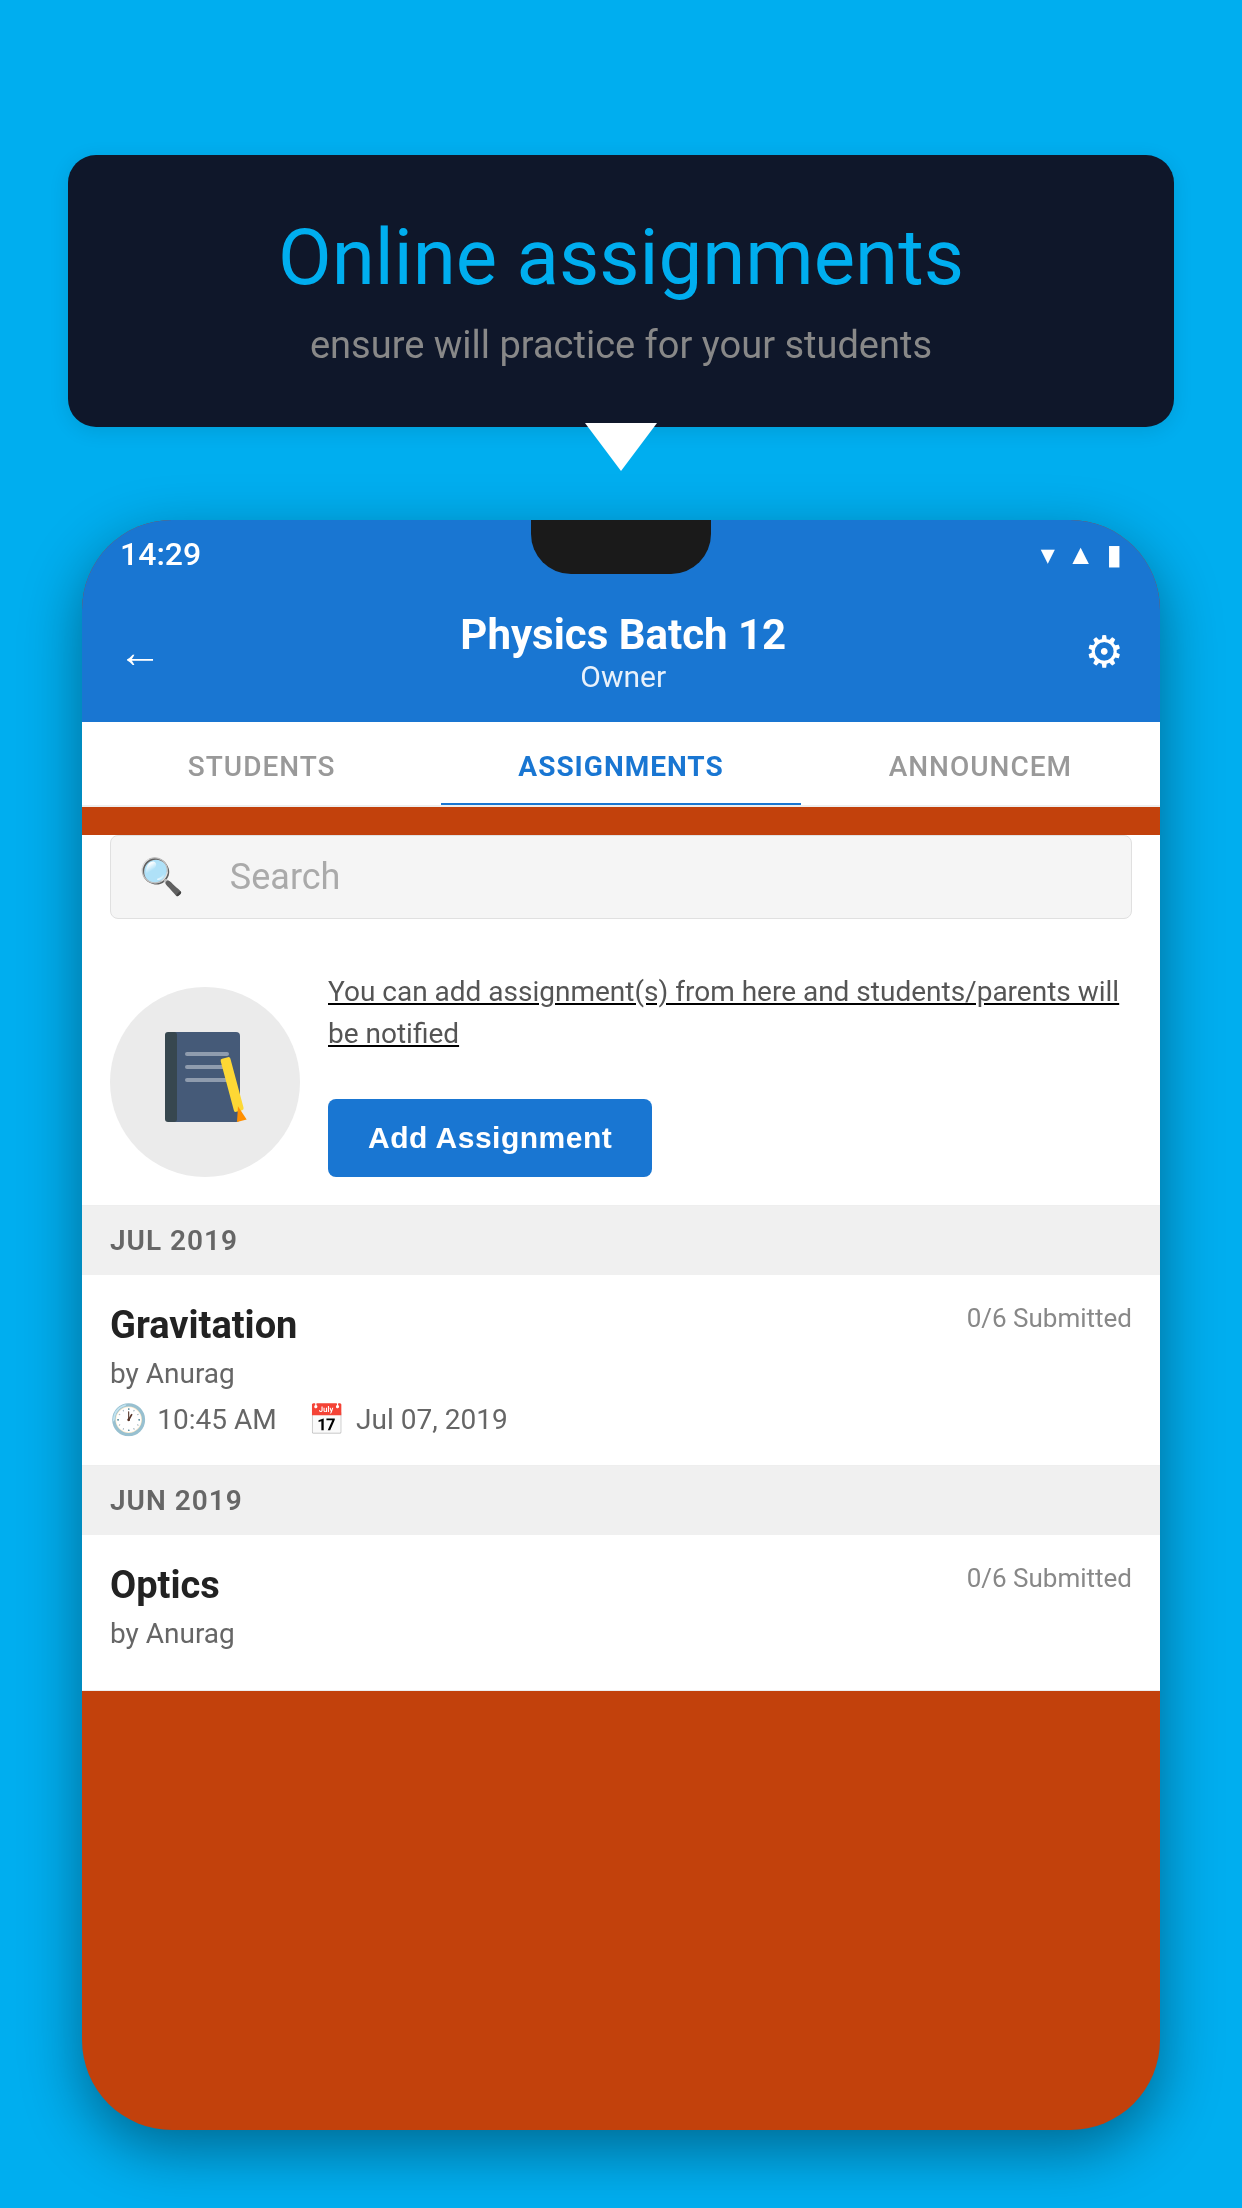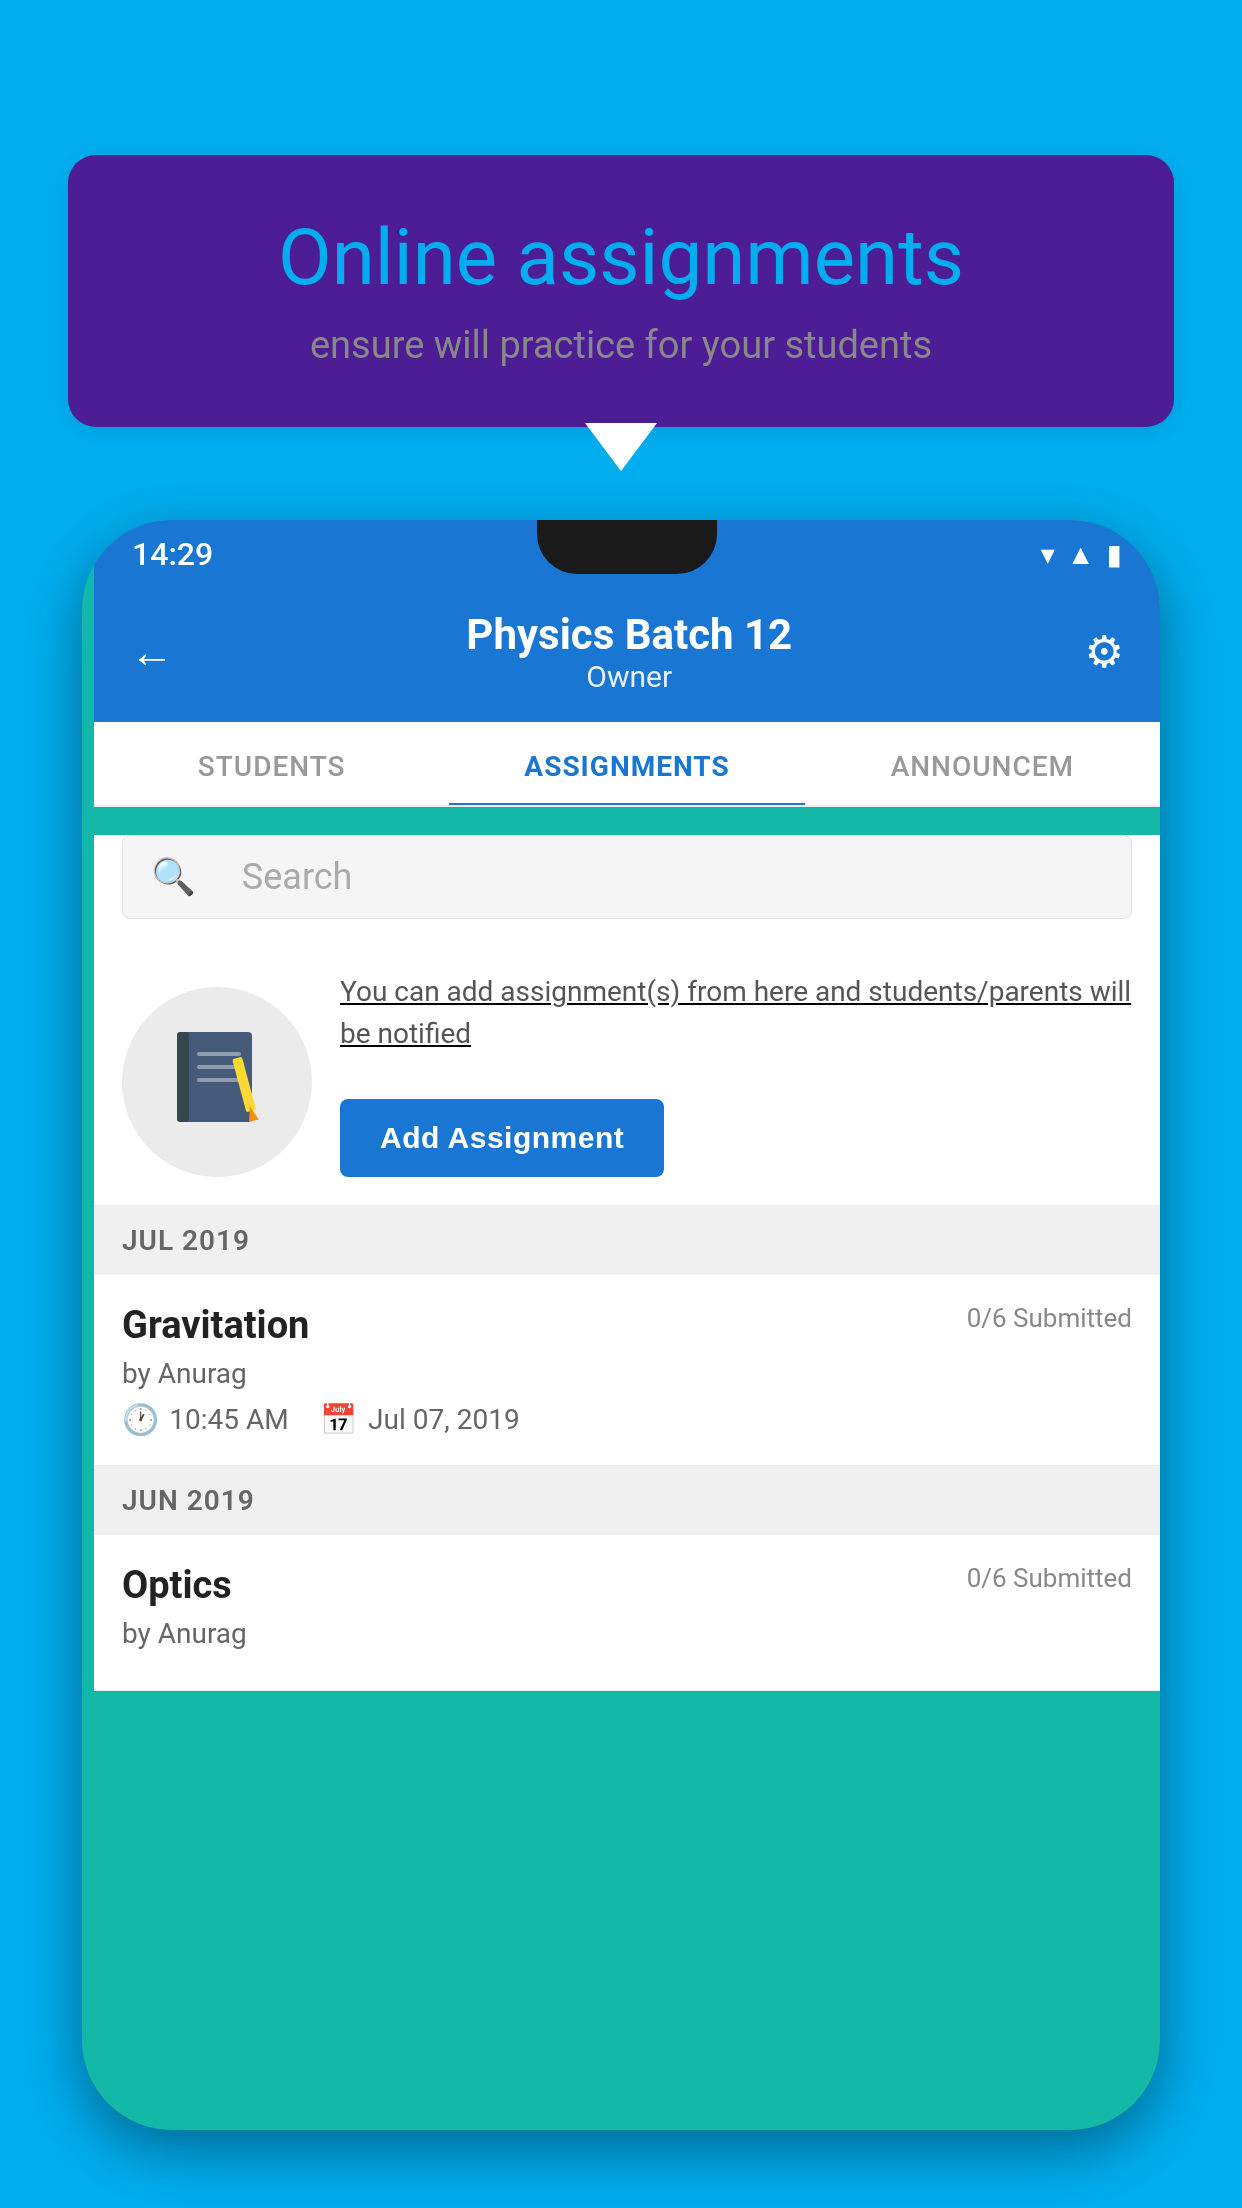--- a/index.html
+++ b/index.html
@@ -18,21 +18,21 @@
       position: absolute;
       top: 155px;
       left: 68px;
       right: 68px;
       display: flex;
       flex-direction: column;
       align-items: center;
     }
 
     .speech-bubble {
-      background: #4c1d95;
+      background: #0f172a;
       border-radius: 28px;
       padding: 60px 70px;
       width: 100%;
       text-align: center;
       position: relative;
       box-shadow: 0 4px 20px rgba(0,0,0,0.1);
     }
 
     .speech-bubble::after {
       content: '';
@@ -66,26 +66,25 @@
       position: absolute;
       top: 520px;
       left: 82px;
       right: 82px;
       bottom: 0;
     }
 
     .phone-frame {
       width: 100%;
       height: 1610px;
-      background: #14b8a6;
+      background: #c2410c;
       border-radius: 90px;
       position: relative;
       overflow: hidden;
       box-shadow: 0 20px 60px rgba(0,0,0,0.4);
-      padding-left: 12px;
     }
 
     
     .phone-status-bar {
       background: #1976D2;
       height: 68px;
       display: flex;
       align-items: center;
       justify-content: space-between;
       padding: 0 38px;

